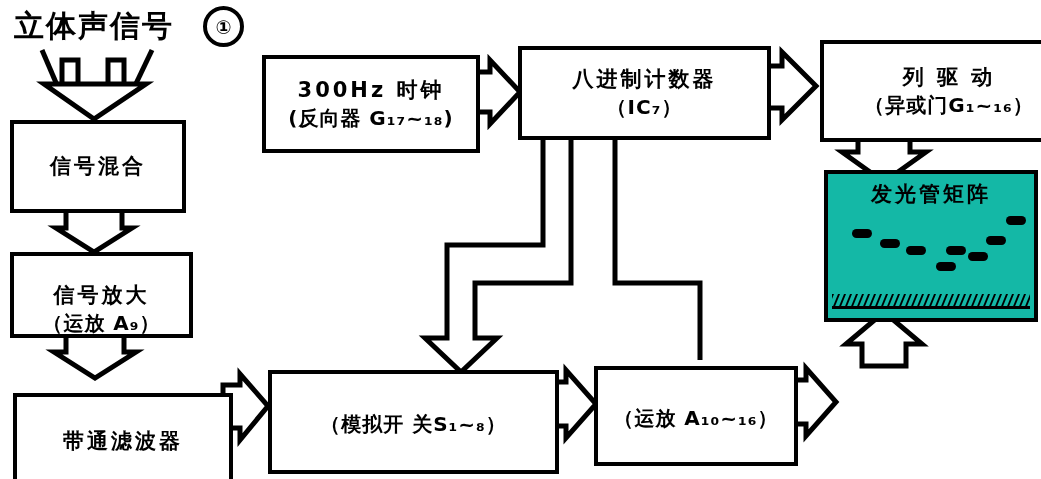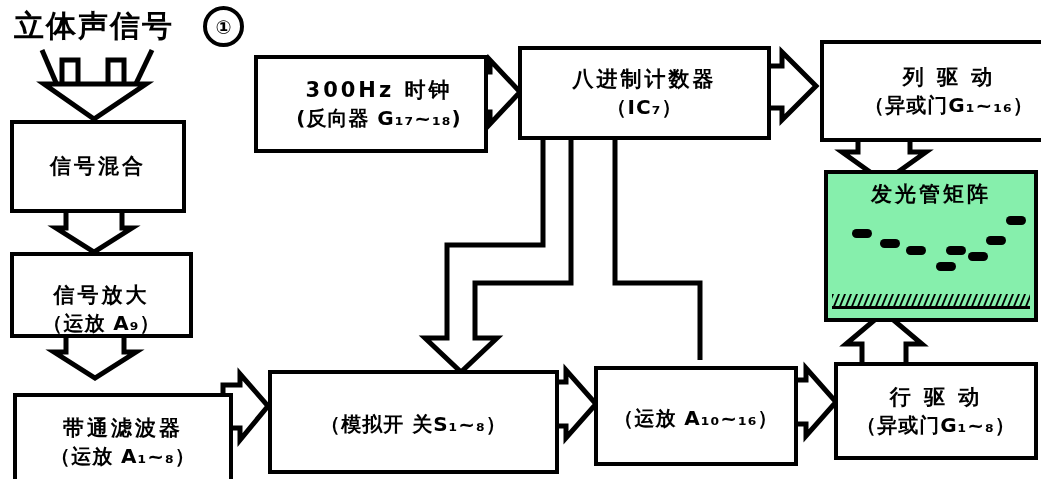--- a/index.html
+++ b/index.html
@@ -11,21 +11,21 @@
        display:flex;flex-direction:column;align-items:center;justify-content:center;
        line-height:1.12;text-align:center;z-index:3;}
   .l1{font-size:21px;letter-spacing:3px;white-space:nowrap;font-weight:600;}
   .l2{font-size:20px;letter-spacing:1px;white-space:nowrap;font-weight:600;margin-top:4px;}
   .title{position:absolute;left:14px;top:6px;font-size:30px;font-weight:700;
          letter-spacing:2px;white-space:nowrap;z-index:4;}
   .circnum{position:absolute;left:203px;top:6px;width:33px;height:33px;border:4px solid #000;
            border-radius:50%;display:flex;align-items:center;justify-content:center;
            font-size:19px;font-weight:700;z-index:4;}
   
-  #ledbox{position:absolute;z-index:3;border:4px solid #000;background:#86efac;}
+  #ledbox{position:absolute;z-index:3;border:4px solid #000;background:#14b8a6;}
   #ledbox .cap{position:absolute;left:0;right:0;top:6px;text-align:center;
                font-size:21px;letter-spacing:3px;font-weight:600;}
   .led{position:absolute;width:20px;height:9px;background:#000;border-radius:5px;}
   .hatch{position:absolute;left:4px;right:4px;height:14px;bottom:10px;overflow:hidden;}
   .hatch i{position:absolute;top:0;width:2px;height:15px;background:#000;
            transform:skewX(-22deg);transform-origin:top left;}
   .ledline{position:absolute;left:4px;right:4px;bottom:9px;height:3px;background:#000;}
 </style>
 </head>
 <body>
@@ -77,24 +77,23 @@
     <div class="l1">信号混合</div>
   </div>
 
   <div class="box" style="left:10px;top:252px;width:175px;height:78px;justify-content:flex-end;">
     <div class="l1">信号放大</div>
     <div class="l2">（运放 A₉）</div>
   </div>
 
   <div class="box" style="left:13px;top:378px;width:212px;height:90px;margin-top:15px;">
     <div class="l1">带通滤波器</div>
-    <div class="l2">（运放 A₁~₈）</div>
   </div>
 
-  <div class="box" style="left:254px;top:55px;width:210px;height:90px;padding-left:16px;">
+  <div class="box" style="left:262px;top:55px;width:210px;height:90px;">
     <div class="l1">300Hz 时钟</div>
     <div class="l2">(反向器 G₁₇~₁₈)</div>
   </div>
 
   <div class="box" style="left:518px;top:46px;width:245px;height:86px;">
     <div class="l1">八进制计数器</div>
     <div class="l2">（IC₇）</div>
   </div>
 
   <div class="box" style="left:820px;top:40px;width:210px;height:94px;padding-left:20px;">
@@ -152,18 +151,14 @@
   </div>
 
   <div class="box" style="left:268px;top:370px;width:283px;height:96px;">
     <div class="l2">（模拟开 关S₁~₈）</div>
   </div>
 
   <div class="box" style="left:594px;top:366px;width:196px;height:92px;">
     <div class="l2">（运放 A₁₀~₁₆）</div>
   </div>
 
-  <div class="box" style="left:834px;top:362px;width:196px;height:90px;">
-    <div class="l1">行 驱 动</div>
-    <div class="l2">（异或门G₁~₈）</div>
-  </div>
 
 </div>
 
 </body></html>

